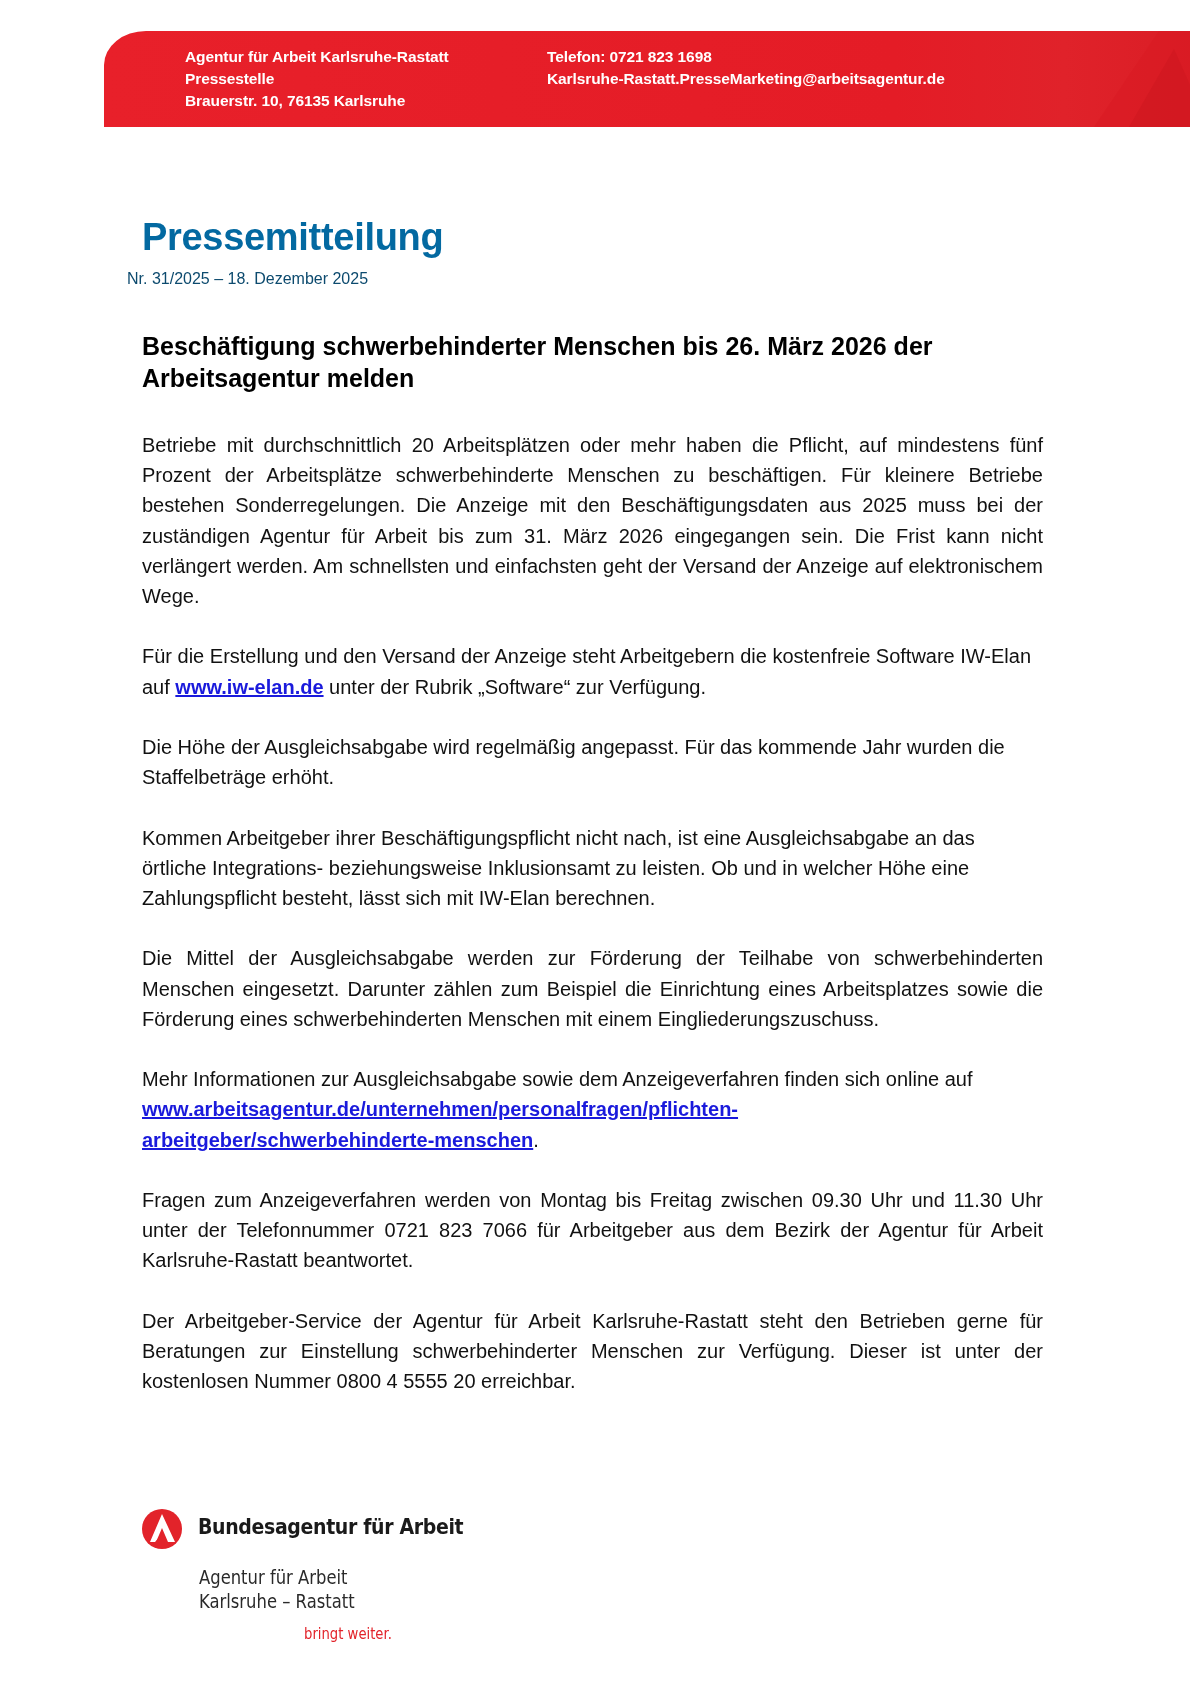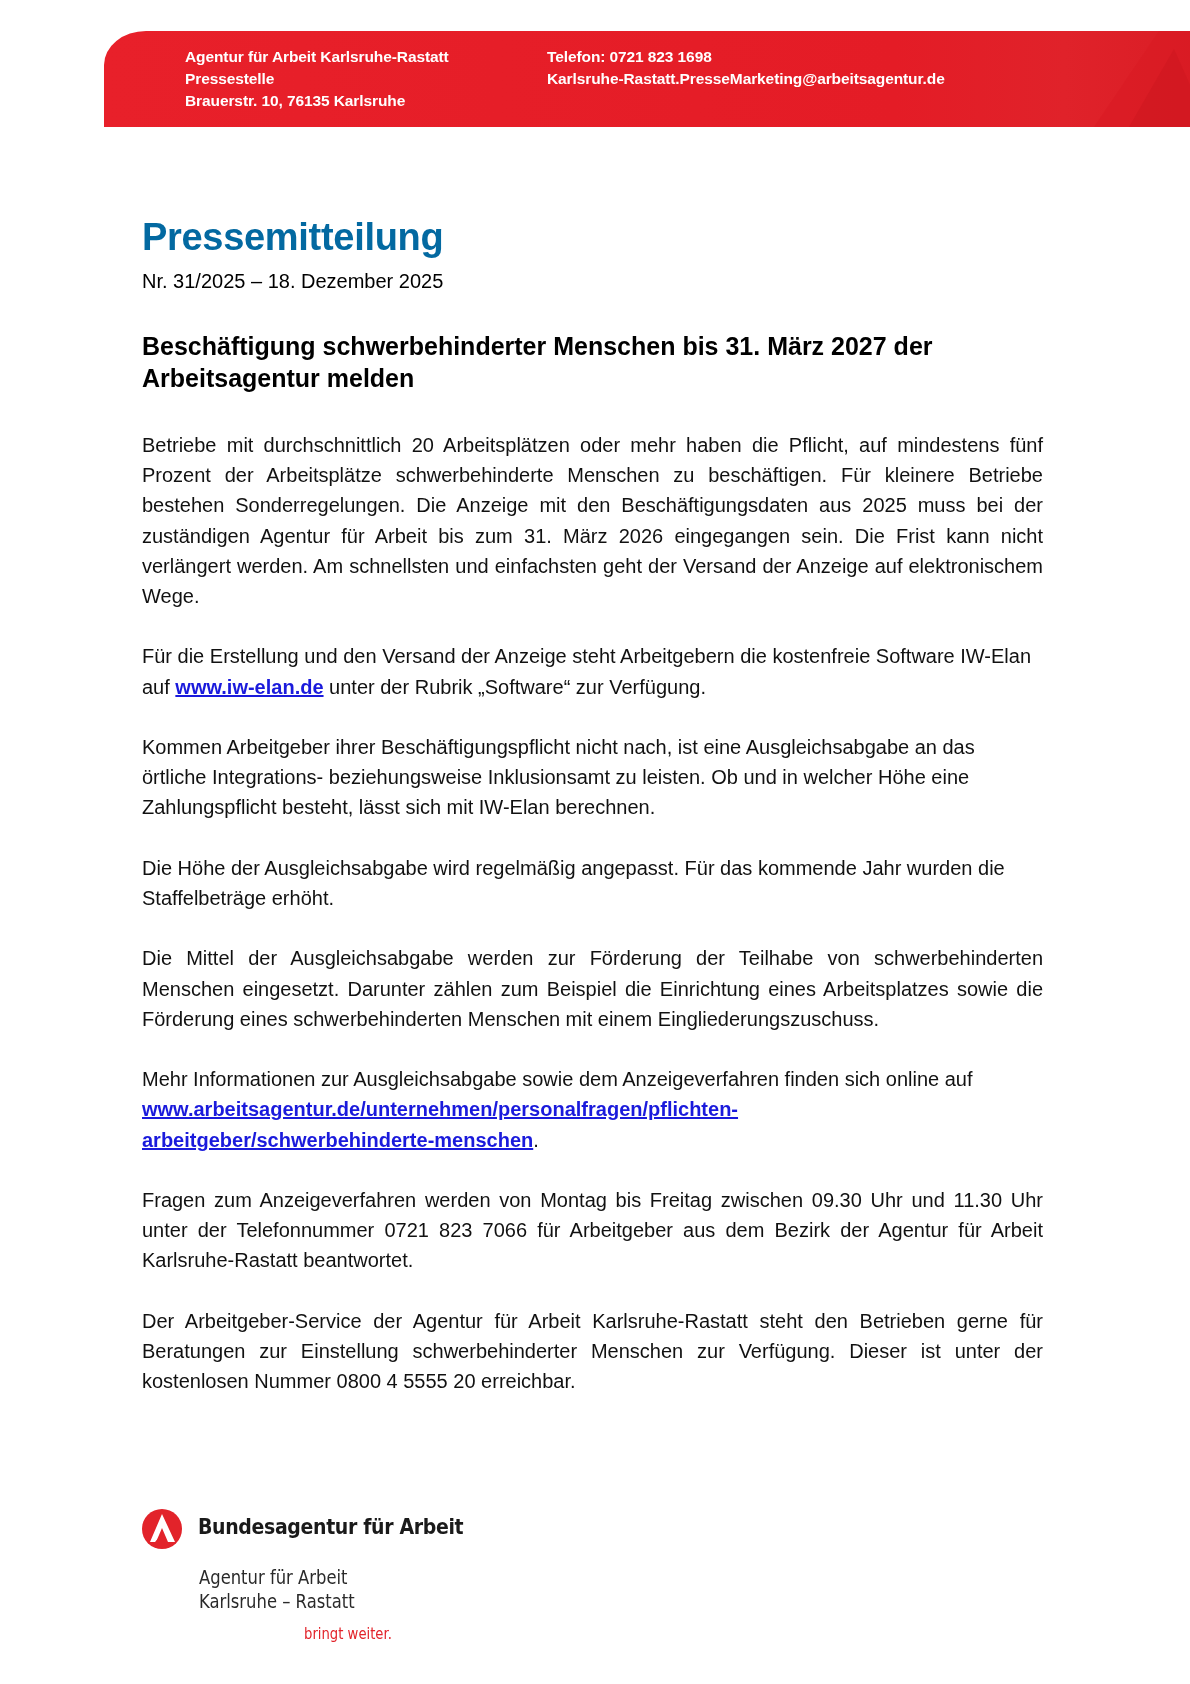--- a/index.html
+++ b/index.html
@@ -23,21 +23,21 @@
   }
   .header-col.left { left: 81px; }
   .header-col.right { left: 443px; }
   .header-col div { white-space: nowrap; }
 
   .title {
     position: absolute; left: 142px; top: 216px; font-size: 38px; font-weight: bold;
     margin: 0; letter-spacing: -0.3px; color: #0369a1;
   }
   .subtitle {
-    position: absolute; left: 142px; top: 270px; font-size: 20px; color: #000000;
+    position: absolute; left: 127px; top: 270px; font-size: 16px; color: #0c4a6e;
   }
   .headline {
     position: absolute; left: 142px; top: 330px; width: 900px;
     font-size: 25px; font-weight: bold; line-height: 32px; margin: 0; color: #000;
   }
   .content {
     position: absolute; left: 142px; top: 430px; width: 901px;
     font-size: 20px; line-height: 30.2px; color: #111;
   }
   .content p { margin: 0 0 30.2px 0; text-align: justify; }
@@ -80,27 +80,27 @@
     <div>Brauerstr. 10, 76135 Karlsruhe</div>
   </div>
   <div class="header-col right">
     <div>Telefon: 0721 823 1698</div>
     <div>Karlsruhe-Rastatt.PresseMarketing@arbeitsagentur.de</div>
   </div>
 </div>
 
 <h1 class="title">Pressemitteilung</h1>
 <div class="subtitle">Nr. 31/2025 – 18. Dezember 2025</div>
-<h2 class="headline">Beschäftigung schwerbehinderter Menschen bis 31. März 2027 der Arbeitsagentur melden</h2>
+<h2 class="headline">Beschäftigung schwerbehinderter Menschen bis 26. März 2026 der Arbeitsagentur melden</h2>
 
 <div class="content">
   <p>Betriebe mit durchschnittlich 20 Arbeitsplätzen oder mehr haben die Pflicht, auf mindestens fünf Prozent der Arbeitsplätze schwerbehinderte Menschen zu beschäftigen. Für kleinere Betriebe bestehen Sonderregelungen. Die Anzeige mit den Beschäftigungsdaten aus 2025 muss bei der zuständigen Agentur für Arbeit bis zum 31. März 2026 eingegangen sein. Die Frist kann nicht verlängert werden. Am schnellsten und einfachsten geht der Versand der Anzeige auf elektronischem Wege.</p>
   <p class="left"><span>Für die Erstellung und den Versand der Anzeige steht Arbeitgebern die kostenfreie Software IW-Elan auf </span><a>www.iw-elan.de</a><span> unter der Rubrik „Software“ zur Verfügung.</span></p>
+  <p class="left">Die Höhe der Ausgleichsabgabe wird regelmäßig angepasst. Für das kommende Jahr wurden die Staffelbeträge erhöht.</p>
   <p class="left">Kommen Arbeitgeber ihrer Beschäftigungspflicht nicht nach, ist eine Ausgleichsabgabe an das örtliche Integrations- beziehungsweise Inklusionsamt zu leisten. Ob und in welcher Höhe eine Zahlungspflicht besteht, lässt sich mit IW-Elan berechnen.</p>
-  <p class="left">Die Höhe der Ausgleichsabgabe wird regelmäßig angepasst. Für das kommende Jahr wurden die Staffelbeträge erhöht.</p>
   <p>Die Mittel der Ausgleichsabgabe werden zur Förderung der Teilhabe von schwerbehinderten Menschen eingesetzt. Darunter zählen zum Beispiel die Einrichtung eines Arbeitsplatzes sowie die Förderung eines schwerbehinderten Menschen mit einem Eingliederungszuschuss.</p>
   <p class="left"><span>Mehr Informationen zur Ausgleichsabgabe sowie dem Anzeigeverfahren finden sich online auf </span><a><span>www.arbeitsagentur.de/unternehmen/personalfragen/pflichten-</span><br><span>arbeitgeber/schwerbehinderte-menschen</span></a><span>.</span></p>
   <p>Fragen zum Anzeigeverfahren werden von Montag bis Freitag zwischen 09.30 Uhr und 11.30 Uhr unter der Telefonnummer 0721 823 7066 für Arbeitgeber aus dem Bezirk der Agentur für Arbeit Karlsruhe-Rastatt beantwortet.</p>
   <p>Der Arbeitgeber-Service der Agentur für Arbeit Karlsruhe-Rastatt steht den Betrieben gerne für Beratungen zur Einstellung schwerbehinderter Menschen zur Verfügung. Dieser ist unter der kostenlosen Nummer 0800 4 5555 20 erreichbar.</p>
 </div>
 
 <div class="logo">
   <svg class="logo-mark" viewBox="0 0 42 42">
     <circle cx="21" cy="21" r="20" fill="#e2232a"></circle>
     <polygon points="21,6 34,34 27,34 21,20 15,34 9,34" fill="#ffffff"></polygon>

